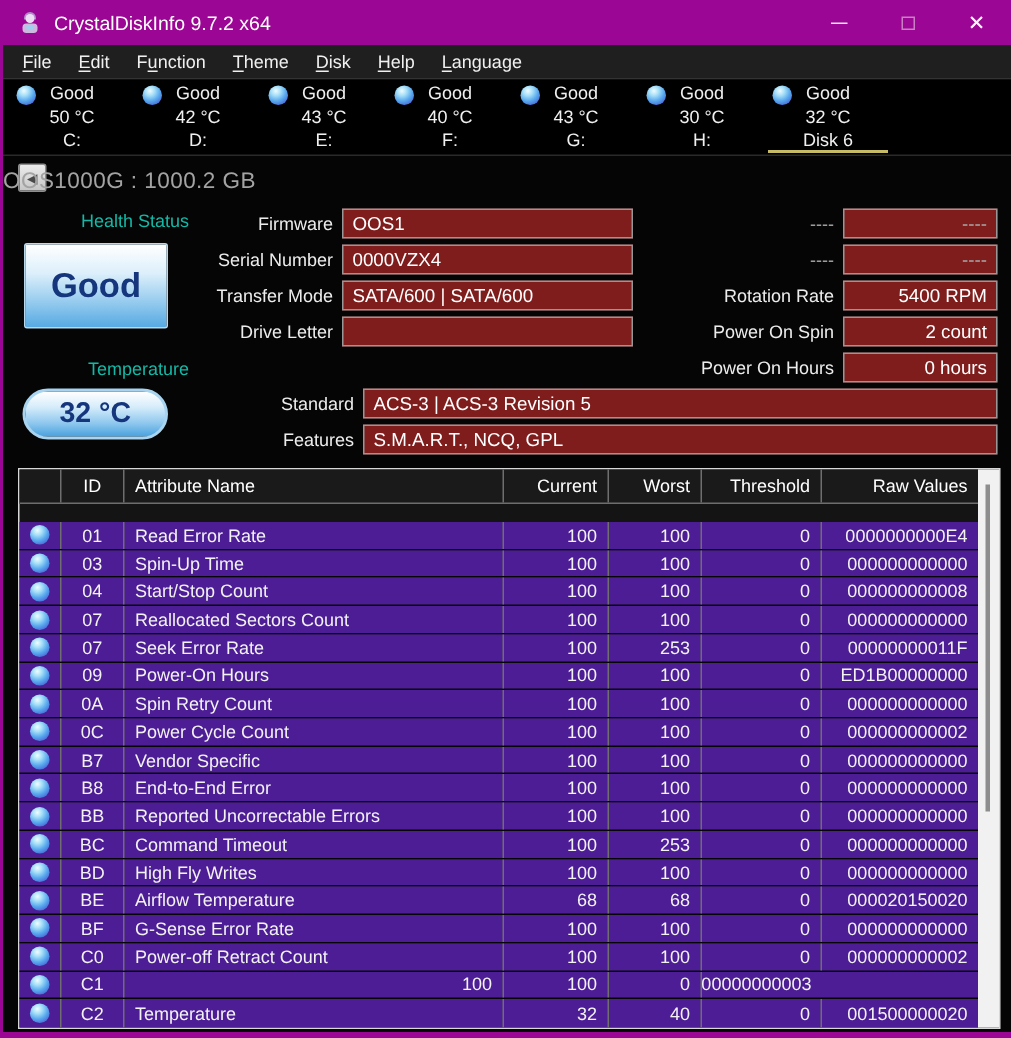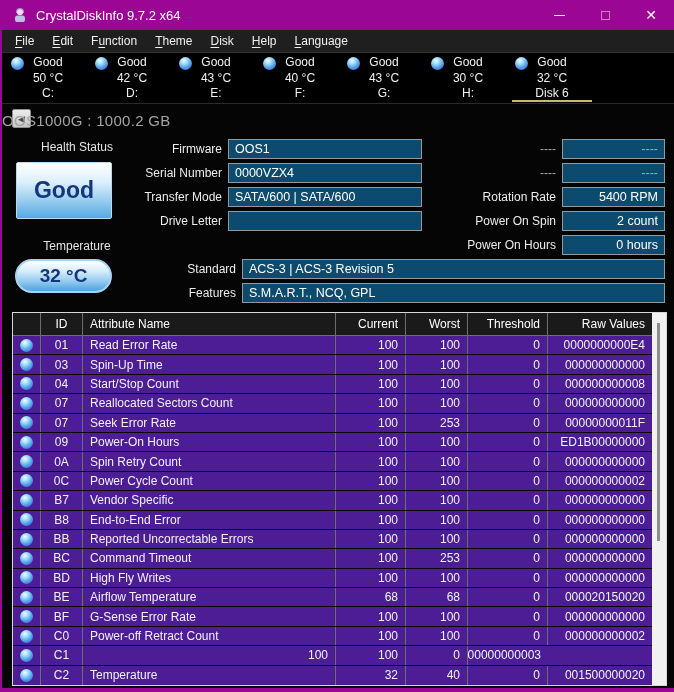--- a/index.html
+++ b/index.html
@@ -47,54 +47,54 @@
   
   .main{ position:absolute; left:0; right:0; top:104px; bottom:0; background:#050505; }
 
   .page-title{ position:absolute; left:0; right:0; top:2px; height:30px; line-height:30px;
                text-align:left; font-size:15px; color:#a3a3a3; letter-spacing:0.3px; }
   .back-btn{ position:absolute; left:10px; top:5px; width:19px; height:19px;
              background:linear-gradient(180deg,#ececec,#c6c6c6); border:1px solid #8f8f8f;
              border-radius:2px; display:flex; align-items:center; justify-content:center;
              font-size:9px; color:#4a4a4a; }
 
-  .side-label{ position:absolute; left:13px; width:124px; text-align:center;
-               font-size:12px; color:#e5e5e5; }
+  .side-label{ position:absolute; left:0; width:124px; text-align:right;
+               font-size:12px; color:#14b8a6; }
   .health-label{ top:36px; }
   .temp-label{ top:135px; }
 
   .health-btn{ position:absolute; left:14px; top:58px; width:96px; height:57px;
                border:1px solid #b9d9ef; border-radius:2px;
                background:linear-gradient(180deg,#ffffff 0%,#dceffb 35%,#9fd0f0 65%,#56aae2 100%);
                display:flex; align-items:center; justify-content:center;
                font-size:23px; font-weight:bold; color:#15367C; }
   .temp-pill{ position:absolute; left:13px; top:155px; width:97px; height:34px;
               border:2px solid #a8d4f0; border-radius:17px;
               background:linear-gradient(180deg,#ffffff 0%,#d5ecfa 35%,#8fc8ee 70%,#4aa2de 100%);
               display:flex; align-items:center; justify-content:center;
               font-size:19px; font-weight:bold; color:#15367C; }
 
   .fields{ position:absolute; display:flex; flex-direction:column; }
   .fields-mid{ left:106px; top:35px; }
   .fields-right{ left:440px; top:35px; }
   .fields-wide{ left:120px; top:155px; }
   .frow{ display:flex; height:20px; margin-bottom:4px; align-items:center; }
   .flabel{ width:120px; text-align:right; padding-right:6px; font-size:12px; color:#ececec; }
-  .fbox{ height:20px; border:1px solid #979797; background:#0c4a6e; color:#fff;
+  .fbox{ height:20px; border:1px solid #979797; background:#7f1d1d; color:#fff;
          font-size:12.5px; display:flex; align-items:center; padding:0 6px; overflow:hidden;
          white-space:nowrap; }
   .fields-mid .fbox{ width:194px; }
   .fields-right .fbox{ width:103px; justify-content:flex-end; }
   .fields-wide .fbox{ width:423px; }
   .frow.dim .flabel, .frow.dim .fbox{ color:#a8a8a8; }
 
   
   .smart-table{ position:absolute; left:10px; top:208px; width:655px; height:374px;
                 border:1px solid #d8d8d8; background:#141414; display:flex; }
-  .table-main{ flex:1; display:flex; flex-direction:column; min-width:0; }
+  .table-main{ flex:1; display:flex; flex-direction:column; min-width:0;gap:12px; }
   .tgrid{ display:grid; grid-template-columns:28px 42px 1fr 70px 62px 80px 104px; }
   .thead{ height:23px; background:#1a1a1a; border-bottom:1px solid #6e6e6e; flex:0 0 auto; }
   .tbody{ flex:1; display:grid; grid-auto-rows:1fr; }
   .trow{ border-bottom:1px solid #060606; background:#4c1d95; }
   .trow:last-child{ border-bottom:none; }
   .cell{ display:flex; align-items:center; font-size:12px; color:#f2f2f2;
          border-right:1px solid #6e6e6e; padding:0 7px; overflow:hidden; white-space:nowrap; }
   .cell:last-child{ border-right:none; }
   .c-status{ justify-content:center; padding:0; }
   .c-id{ justify-content:center; }

